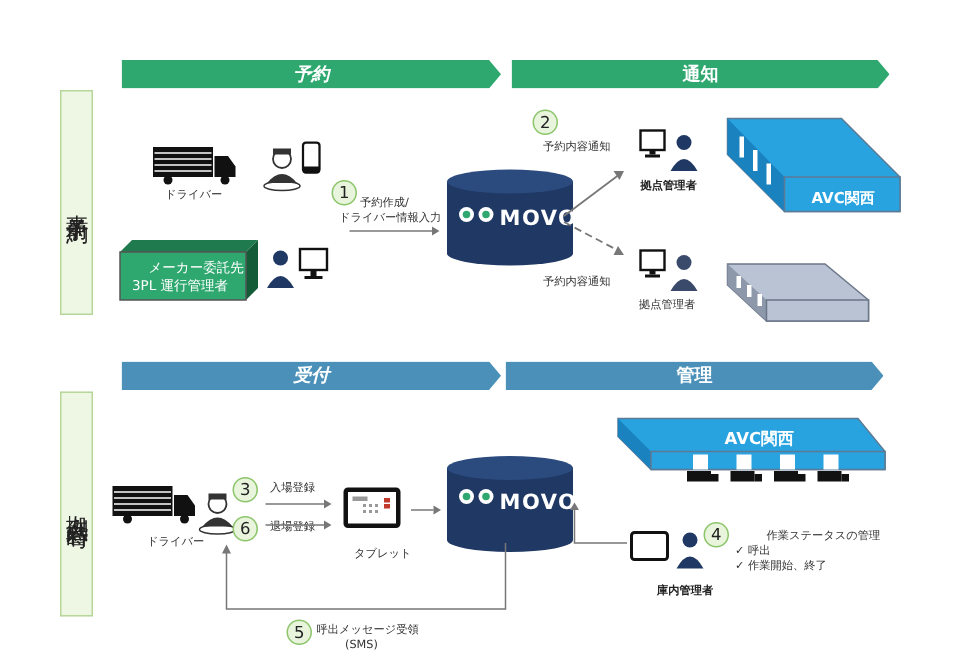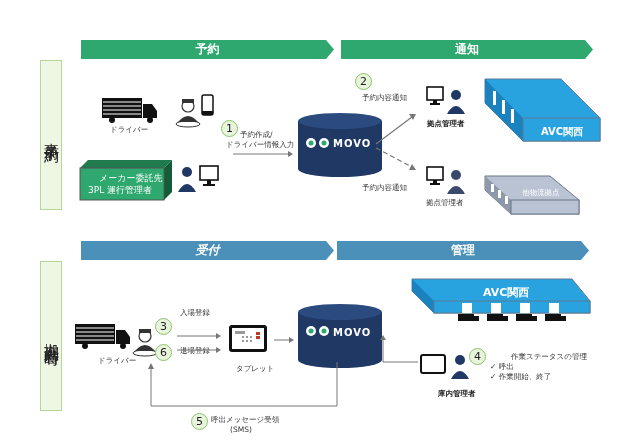--- a/index.html
+++ b/index.html
@@ -6,30 +6,30 @@
   body{width:635px;height:448px;position:relative;overflow:hidden;font-family:"DejaVu Sans",sans-serif;color:#333;}
   .banner{position:absolute;height:19px;color:#fff;font-weight:bold;font-size:12px;line-height:19px;text-align:center;}
   .g{background:#2ea86f;}
   .b{background:#4a90b8;}
   .arrowbanner{clip-path:polygon(0 0,calc(100% - 8px) 0,100% 50%,calc(100% - 8px) 100%,0 100%);}
   .side{position:absolute;width:20px;background:#eef6e4;border:1.5px solid #b6d69a;writing-mode:vertical-rl;text-orientation:upright;font-size:15px;color:#222;display:flex;align-items:center;justify-content:center;letter-spacing:2px;}
   .lbl{position:absolute;font-size:7.5px;color:#333;white-space:nowrap;}
   .lblb{position:absolute;font-size:7.5px;color:#222;font-weight:bold;white-space:nowrap;}
   .num{position:absolute;width:15px;height:15px;border-radius:50%;background:#e8f4dc;border:1px solid #8cc56a;font-size:11px;line-height:15px;text-align:center;color:#222;}
   .db{position:absolute;width:84px;height:64px;}
-  .movo{position:absolute;color:#fff;font-weight:bold;font-size:10px;letter-spacing:1px;}
+  .movo{position:absolute;color:#fff;font-weight:bold;font-size:14px;letter-spacing:1px;}
   svg{position:absolute;overflow:visible;}
 </style>
 </head>
 <body>
 
 <div class="side" style="left:40px;top:60px;height:148px;">事前予約</div>
 <div class="side" style="left:40px;top:261px;height:148px;">拠点到着時</div>
 
-<div class="banner g arrowbanner" style="left:81px;top:40px;width:253px;">予約</div>
+<div class="banner g arrowbanner" style="left:81px;top:40px;width:253px;font-style:italic;">予約</div>
 <div class="banner g arrowbanner" style="left:341px;top:40px;width:252px;">通知</div>
 <div class="banner b arrowbanner" style="left:81px;top:241px;width:253px;font-style:italic;">受付</div>
 <div class="banner b arrowbanner" style="left:337px;top:241px;width:252px;">管理</div>
 
 <svg style="left:100px;top:96px;" width="62" height="30">
   <rect x="2" y="2" width="40" height="20" fill="#111"></rect>
   <g stroke="#fff" stroke-width="1">
       <line x1="3" y1="6" x2="41" y2="6"></line>
       <line x1="3" y1="10" x2="41" y2="10"></line>
       <line x1="3" y1="14" x2="41" y2="14"></line>
@@ -124,21 +124,21 @@
 <div class="lblb" style="left:541px;top:125px;color:#fff;font-size:10px;">AVC関西</div>
 
 <svg style="left:485px;top:176px;" width="100" height="40">
   <path d="M0 0 L65 0 L94 24 L94 38 L26 38 L0 14 Z" fill="#b9c3d3" stroke="#6b7688" stroke-width="1"></path>
   <path d="M0 0 L26 24 L26 38 L0 14 Z" fill="#8d98ab"></path>
   <rect x="26" y="24" width="68" height="14" fill="#b9c3d3" stroke="#6b7688" stroke-width="1"></rect>
   <rect x="6" y="8" width="3" height="8" fill="#fff"></rect>
     <rect x="13" y="14" width="3" height="8" fill="#fff"></rect>
     <rect x="20" y="20" width="3" height="8" fill="#fff"></rect>
 </svg>
-<div class="lbl" style="left:522px;top:188px;color:#fff;">他物流拠点</div>
+<div class="lbl" style="left:522px;top:214px;color:#fff;">他物流拠点</div>
 
 <svg style="left:73px;top:322px;" width="62" height="30">
   <rect x="2" y="2" width="40" height="20" fill="#111"></rect>
   <g stroke="#fff" stroke-width="1">
       <line x1="3" y1="6" x2="41" y2="6"></line>
       <line x1="3" y1="10" x2="41" y2="10"></line>
       <line x1="3" y1="14" x2="41" y2="14"></line>
       <line x1="3" y1="18" x2="41" y2="18"></line>
     </g>
   <path d="M43 8 L52 8 L57 15 L57 22 L43 22 Z" fill="#111"></path>
@@ -149,21 +149,21 @@
 
 <svg style="left:132px;top:325px;" width="30" height="32">
   <ellipse cx="13" cy="28" rx="12" ry="3" fill="none" stroke="#333" stroke-width="1"></ellipse>
   <circle cx="13" cy="11" r="6" fill="#fff" stroke="#333" stroke-width="1.2"></circle>
   <rect x="7" y="4" width="12" height="4" fill="#333"></rect>
   <path d="M3 26 Q13 14 23 26 Z" fill="#333"></path>
 </svg>
 
 <div class="num" style="left:155px;top:318px;">3</div>
 <div class="num" style="left:155px;top:344px;">6</div>
-<div class="lbl" style="left:180px;top:308px;">入場登録</div>
+<div class="lbl" style="left:180px;top:320px;">入場登録</div>
 <div class="lbl" style="left:180px;top:346px;">退場登録</div>
 <svg style="left:177px;top:332px;" width="45" height="30">
   <line x1="0" y1="4" x2="39" y2="4" stroke="#777" stroke-width="1"></line>
     <path d="M39 1 L44 4 L39 7 Z" fill="#777"></path>
   <line x1="0" y1="18" x2="39" y2="18" stroke="#777" stroke-width="1"></line>
     <path d="M39 15 L44 18 L39 21 Z" fill="#777"></path>
 </svg>
 
 <svg style="left:228px;top:324px;" width="42" height="30">
   <rect x="1" y="1" width="38" height="27" rx="3" fill="#111"></rect>

